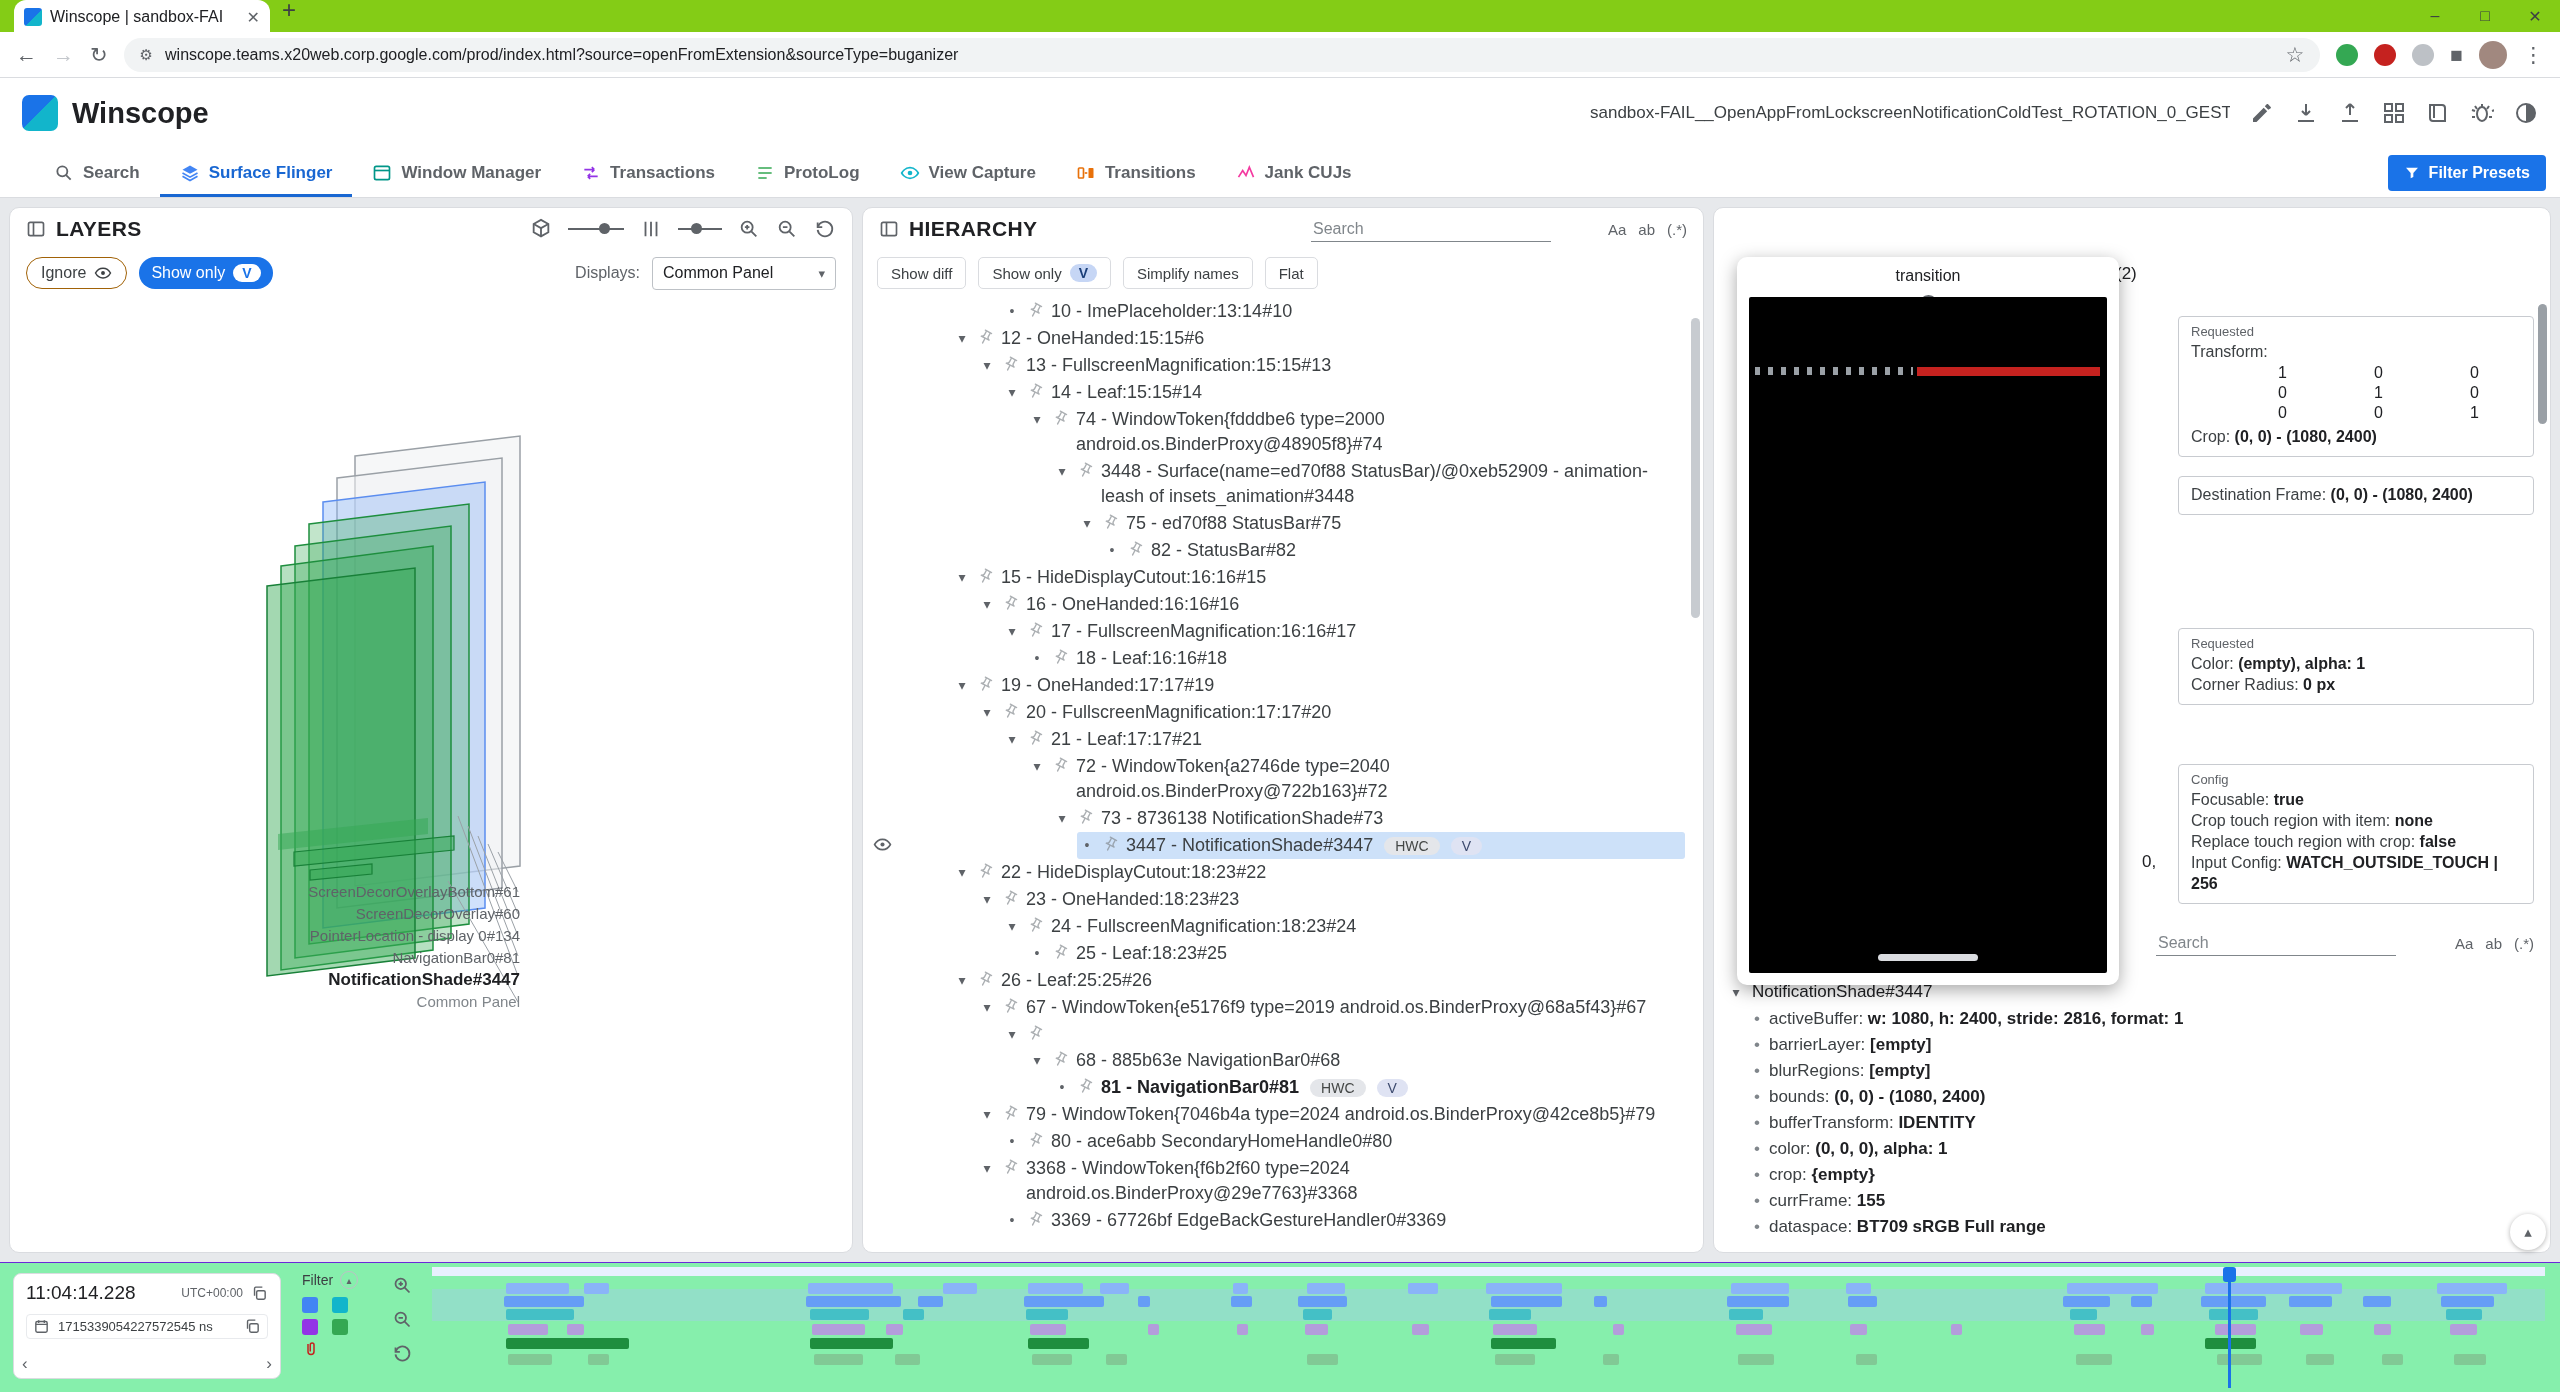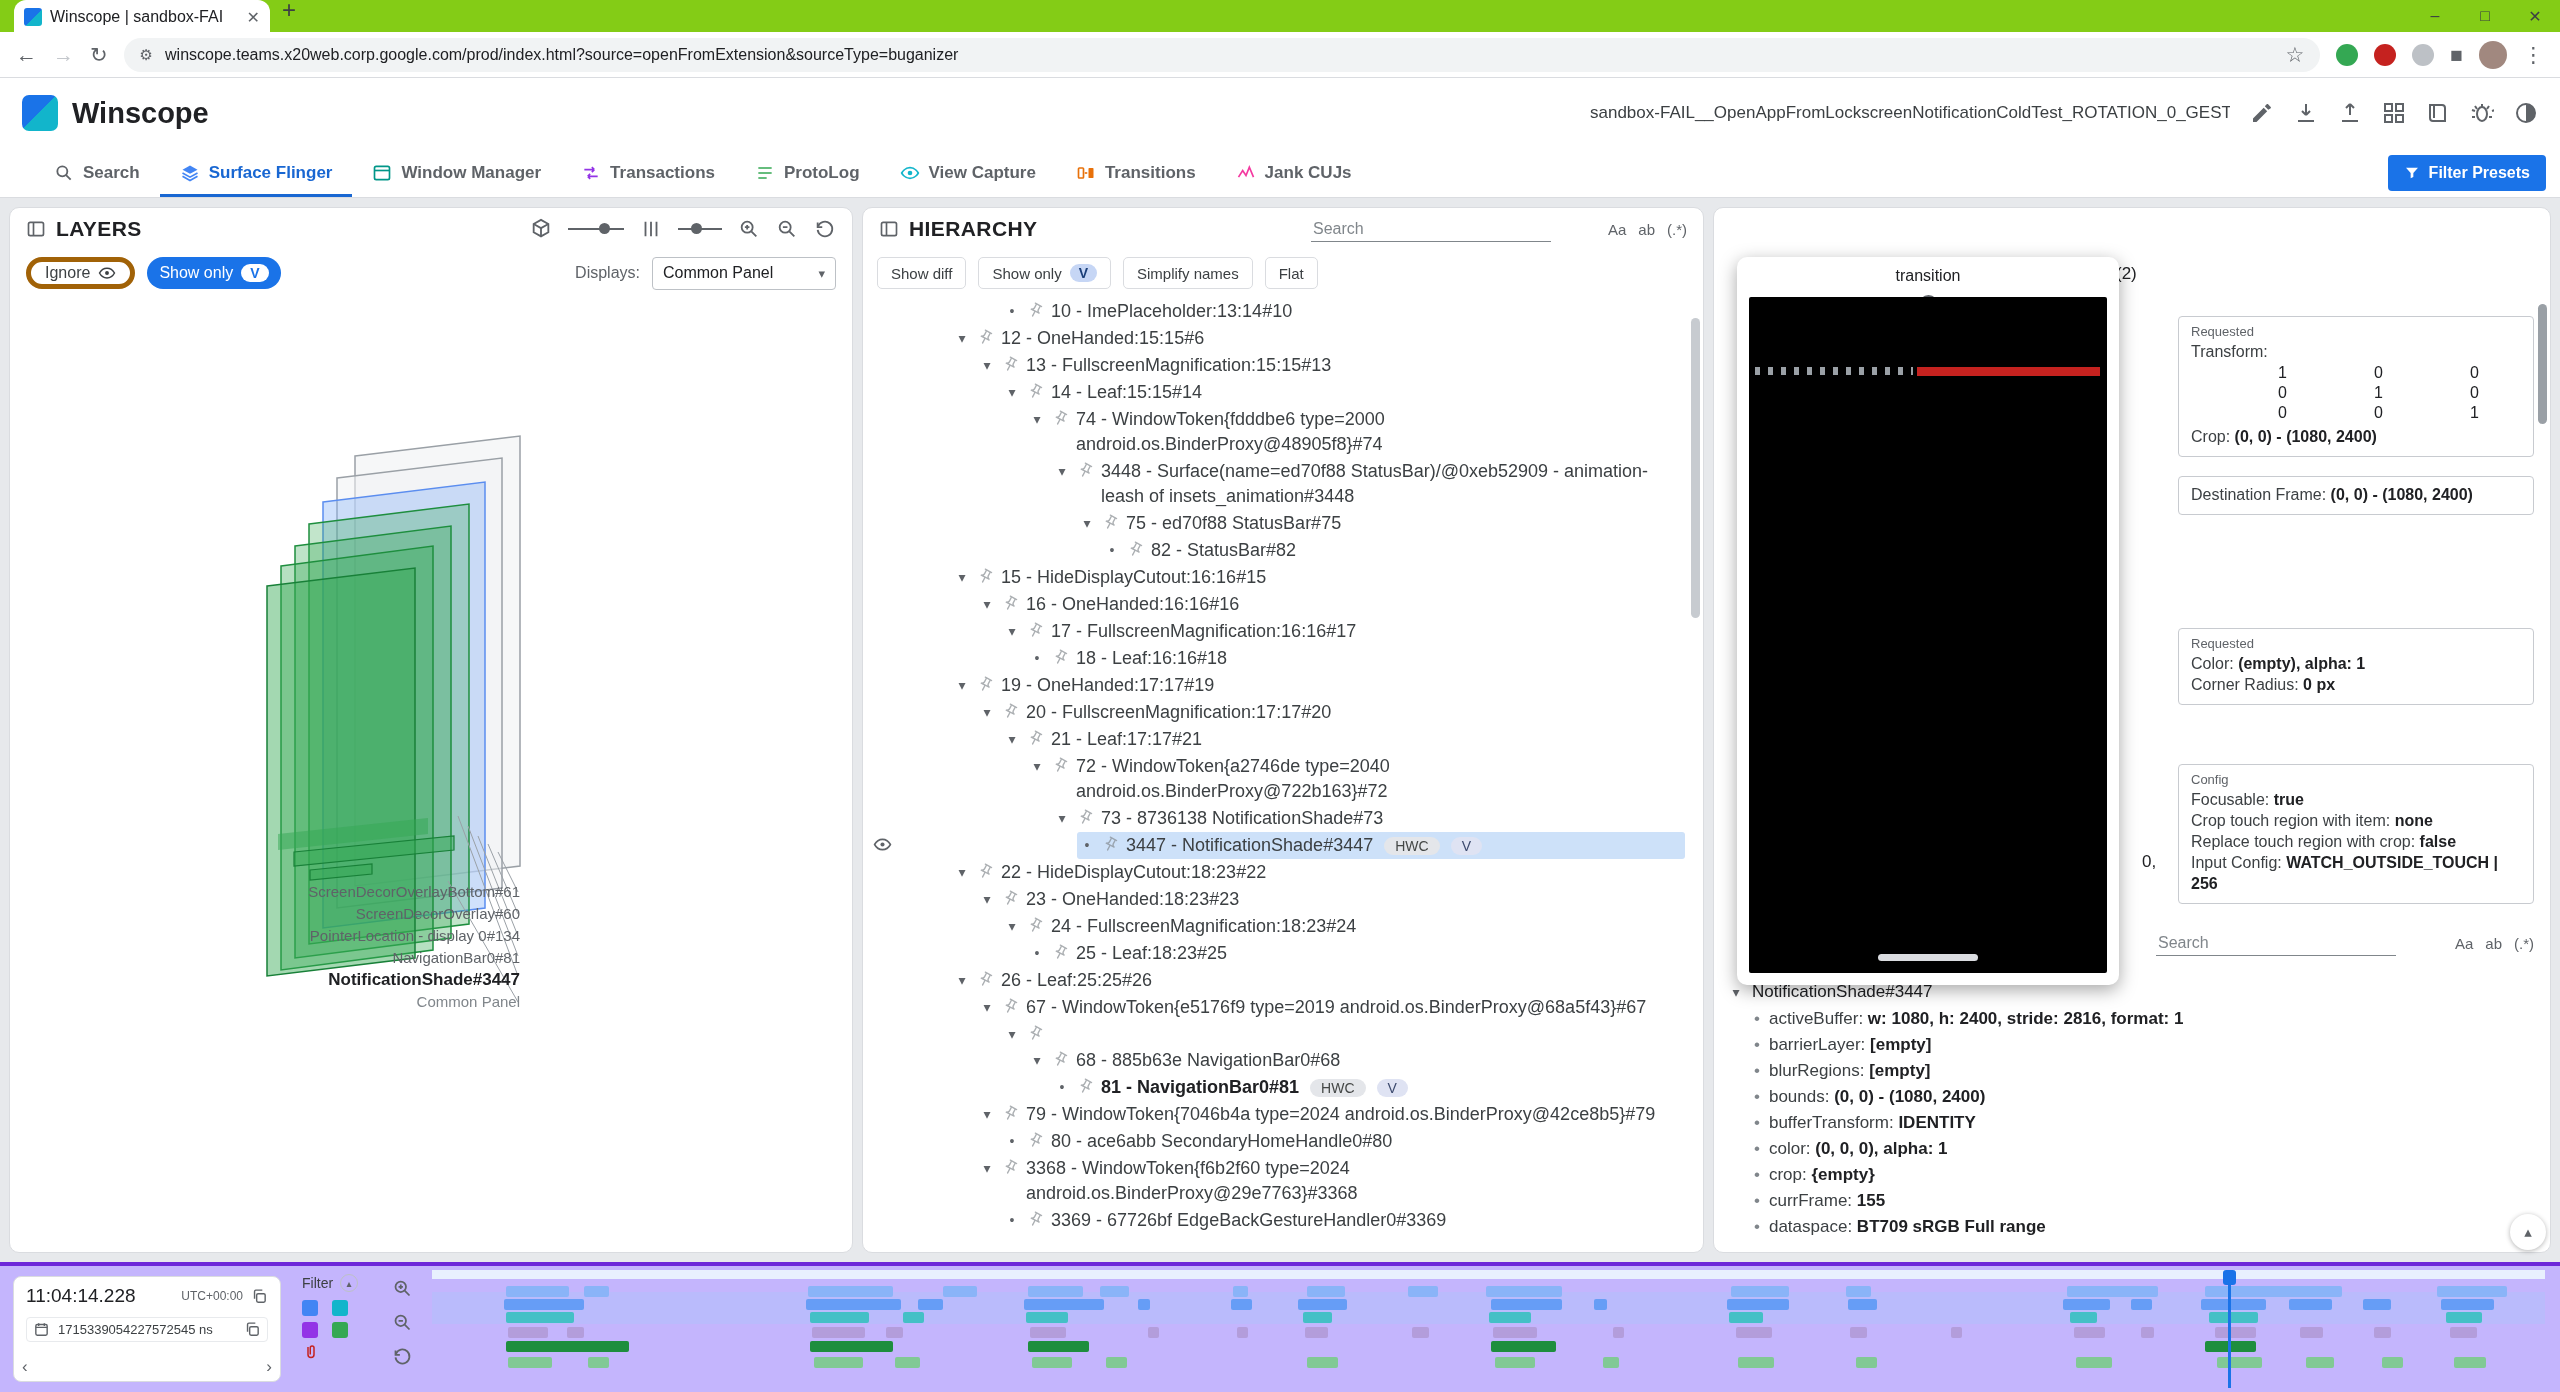--- a/index.html
+++ b/index.html
@@ -49,21 +49,21 @@
 .gico svg{width:22px;height:22px;display:block;}
 
 
 .layers-panel{width:844px;flex:none;}
 .layers-tools{margin-left:auto;display:flex;align-items:center;gap:16px;}
 .slider-track{width:56px;height:2px;background:#5f6368;position:relative;}
 .slider-track::after{content:"";position:absolute;top:-5px;left:55%;width:11px;height:11px;border-radius:50%;background:#5f6368;}
 .slider-track.s2{width:44px;}
 .slider-track.s2::after{left:30%;}
 .layers-controls{height:46px;display:flex;align-items:center;gap:12px;padding:0 16px;flex:none;}
-.chip-outline{display:flex;align-items:center;gap:8px;height:32px;padding:0 14px;border:5px solid #a16207;border-radius:16px;font-size:16px;color:#3c4043;background:#fff;}
+.chip-outline{display:flex;align-items:center;gap:8px;height:32px;padding:0 14px;border:1px solid #a16207;border-radius:16px;font-size:16px;color:#3c4043;background:#fff;}
 .chip-outline svg{width:18px;height:18px;}
 .chip-blue{display:flex;align-items:center;gap:8px;height:32px;padding:0 12px;border-radius:16px;font-size:16px;background:#1a73e8;color:#fff;}
 .vchip-white{background:#fff;color:#1a73e8;border-radius:11px;padding:1px 9px;font-size:14px;font-weight:700;}
 .displays-label{margin-left:auto;font-size:16px;color:#5f6368;}
 .select-box{width:184px;height:33px;border:1px solid #bdc1c6;border-radius:4px;display:flex;align-items:center;padding:0 10px;font-size:16px;color:#202124;gap:6px;background:#fff;}
 .select-box .car{margin-left:auto;color:#5f6368;font-size:13px;}
 .layers-canvas{flex:1;position:relative;min-height:0;}
 .layer-labels{position:absolute;left:150px;top:585px;width:360px;text-align:right;}
 .layer-label{font-size:15px;color:#5f6368;line-height:22px;white-space:nowrap;}
 .layer-label.strong{font-size:17px;color:#202124;font-weight:700;}
@@ -113,21 +113,21 @@
 .drag-dots{width:14px;height:21px;background-image:radial-gradient(#9aa0a6 2px,transparent 2.4px);background-size:7px 7px;}
 .dialog-title{flex:1;text-align:center;font-size:16px;color:#202124;}
 .info-ic{width:19px;height:19px;border-radius:50%;border:2px solid #5f6368;color:#5f6368;font-size:12px;font-weight:700;display:flex;align-items:center;justify-content:center;}
 .min-ic{color:#5f6368;font-size:18px;line-height:10px;}
 .shot{margin:0 12px 12px;flex:1;background:#000;position:relative;border-radius:2px;}
 .shot-ticks{position:absolute;left:6px;top:70px;width:44%;height:8px;background:repeating-linear-gradient(90deg,#9aa0a6 0 5px,transparent 5px 13px);}
 .shot-red{position:absolute;left:47%;top:70px;width:51%;height:9px;background:#c5221f;}
 .home-bar{position:absolute;left:50%;transform:translateX(-50%);bottom:12px;width:100px;height:7px;border-radius:4px;background:#dadce0;}
 
 
-.timeline{height:130px;background:#c4b5fd;border-top:4px solid #6d28d9;position:relative;flex:none;}
+.timeline{height:130px;background:#86efac;border-top:1px solid #6d28d9;position:relative;flex:none;}
 .sel-card{position:absolute;left:13px;top:10px;width:268px;height:106px;border:1px solid #dadce0;border-radius:8px;background:#fff;padding:8px 12px;}
 .sel-row1{display:flex;align-items:center;gap:8px;}
 .time-main{font-size:19px;color:#202124;}
 .tz{font-size:12px;color:#5f6368;margin-left:auto;}
 .cico svg{width:17px;height:17px;display:block;}
 .sel-row2{display:flex;align-items:center;gap:8px;margin-top:10px;border:1px solid #e8eaed;border-radius:4px;padding:3px 6px;}
 .ns-text{font-size:13px;color:#3c4043;flex:1;white-space:nowrap;overflow:hidden;}
 .sel-arrow{position:absolute;bottom:4px;font-size:17px;color:#5f6368;}
 .filter-cluster{position:absolute;left:302px;top:8px;width:74px;}
 .filter-head{display:flex;align-items:center;gap:7px;font-size:14px;color:#3c4043;}

